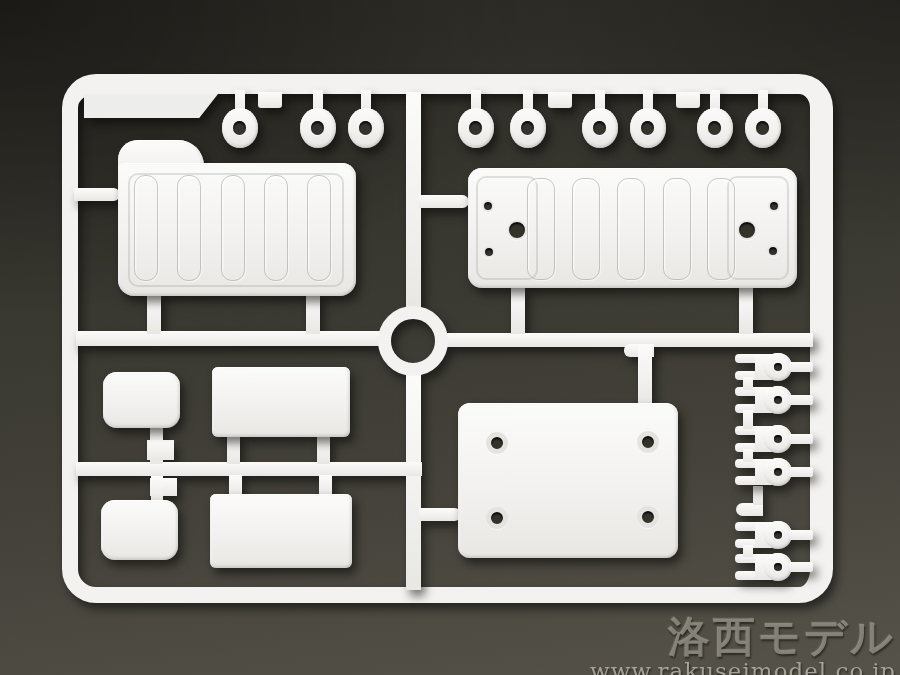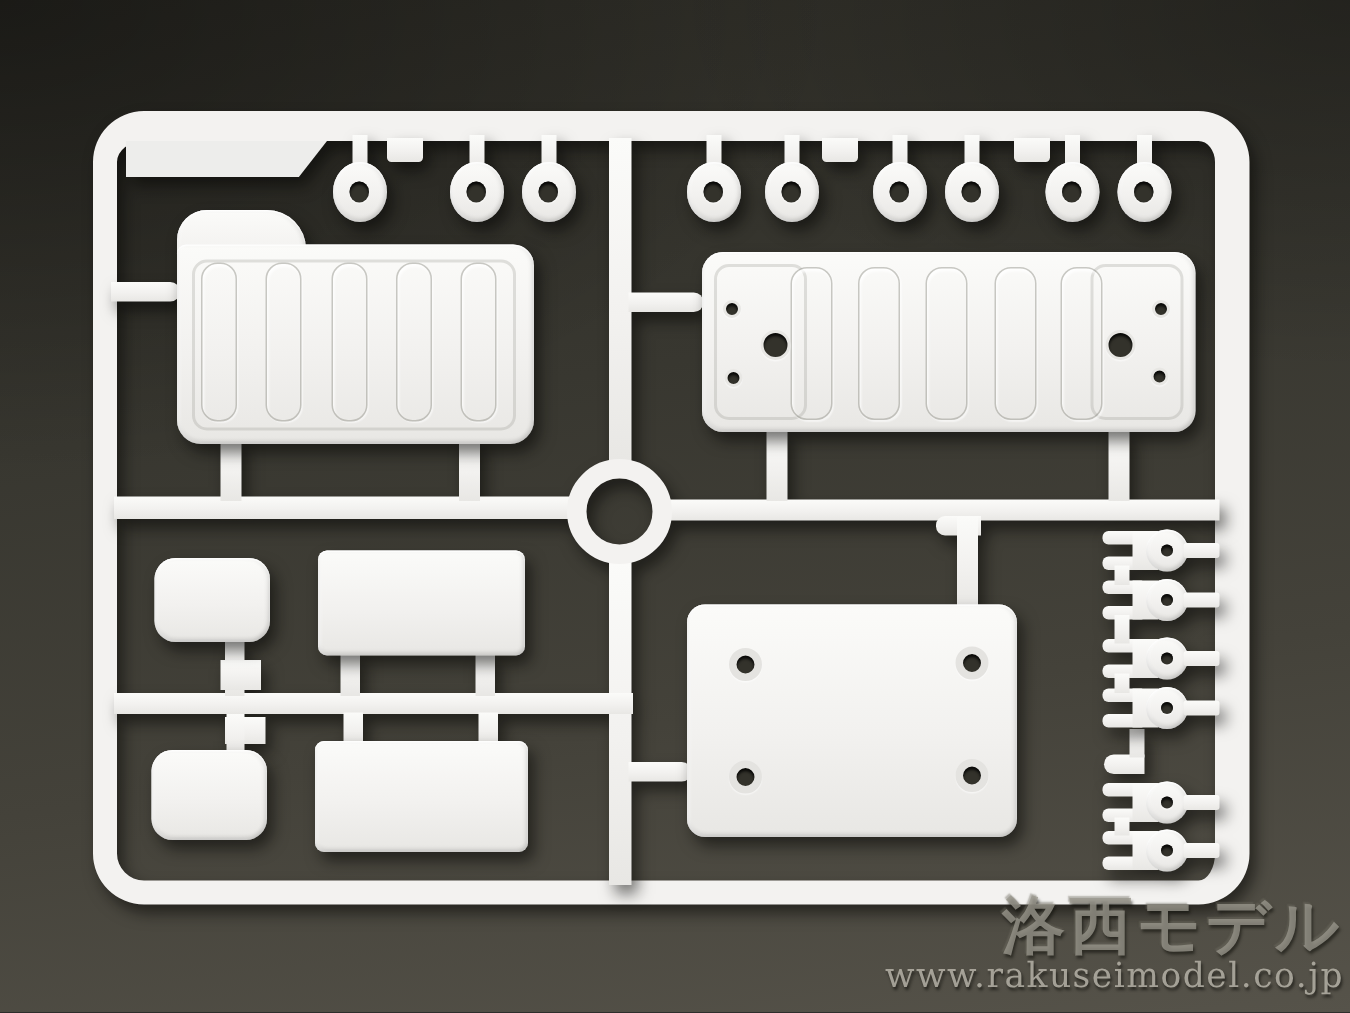--- a/index.html
+++ b/index.html
@@ -24,21 +24,21 @@
     box-shadow:inset 1px 2px 2px rgba(255,255,255,.85), 1px 1px 1px rgba(255,255,255,.55);}
   .inset-line{position:absolute;border:2px solid rgba(160,160,152,.30);border-radius:10px;}
   .frame{
     position:absolute;left:62px;top:74px;width:771px;height:529px;
     box-sizing:border-box;border:solid #f3f2f0;
     border-width:20px 23px 16px 16px;border-radius:34px;
   }
   .watermark{position:absolute;right:4px;top:594px;width:420px;text-align:right;z-index:20;}
   .wm-logo{font-size:42px;font-weight:bold;letter-spacing:3px;line-height:1.1;
     color:rgba(152,150,140,.78);
-    text-shadow:1px 2px 2px rgba(15,15,10,.55), -1px -1px 1px rgba(110,108,98,.45);}
+    text-shadow:1px 2px 2px rgba(15,15,10,.55), -1px -1px 1px rgba(110,108,98,.45);margin-top:20px;}
   .wm-url{font-family:"DejaVu Serif","Liberation Serif",serif;font-size:23px;
     color:rgba(182,179,168,.85);letter-spacing:1px;margin-top:-2px;
     text-shadow:1px 2px 2px rgba(10,10,6,.6);}
 </style>
 </head>
 <body>
 
 <div class="scene">
 
   <div class="layer">

